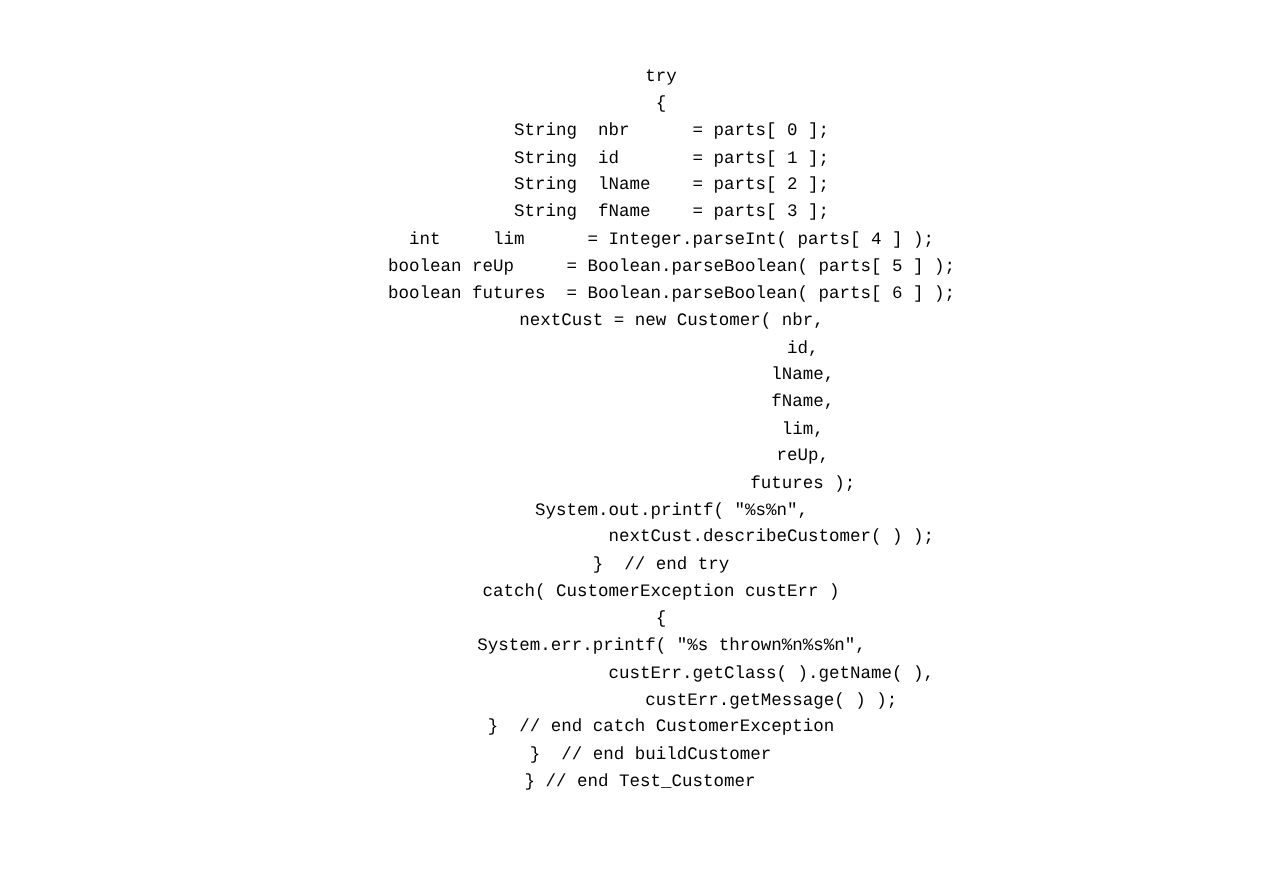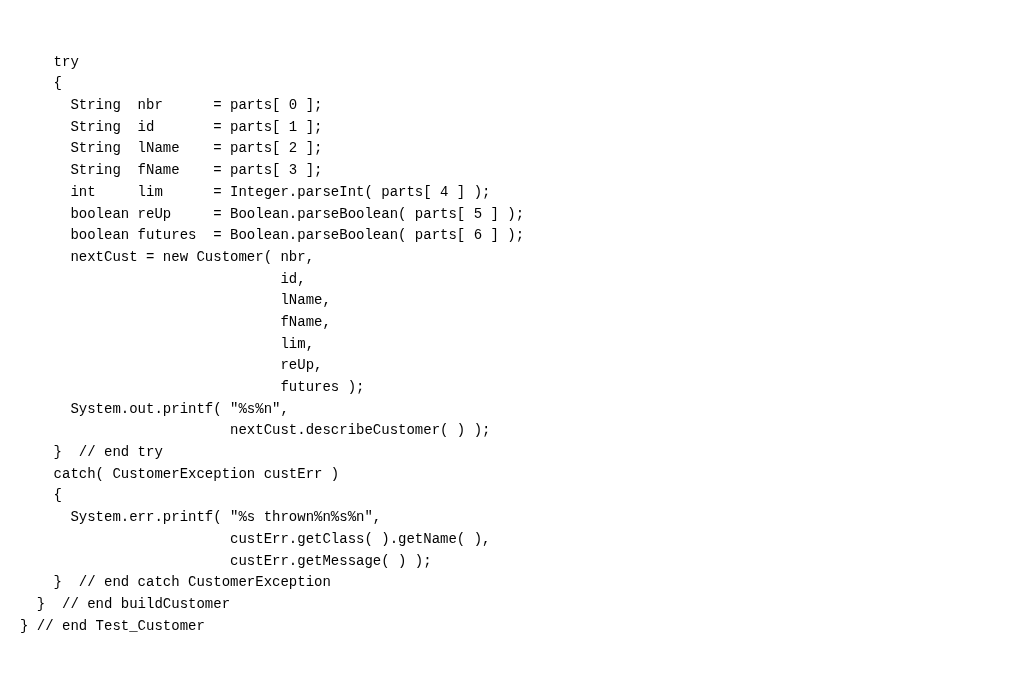--- a/index.html
+++ b/index.html
@@ -1,18 +1,19 @@
 <!DOCTYPE html>
 <html><head>
   <meta charset="utf-8">
   <style>
     * {
       margin: 0;
       padding: 0;
       box-sizing: border-box;
+      text-align: center;
     }
 
     body {
       background-color: #ffffff;
       font-family: 'Courier New', Courier, monospace;
       font-size: 14px;
       color: #000000;
       width: 1024px;
       min-height: 697px;
       padding: 20px 0;

